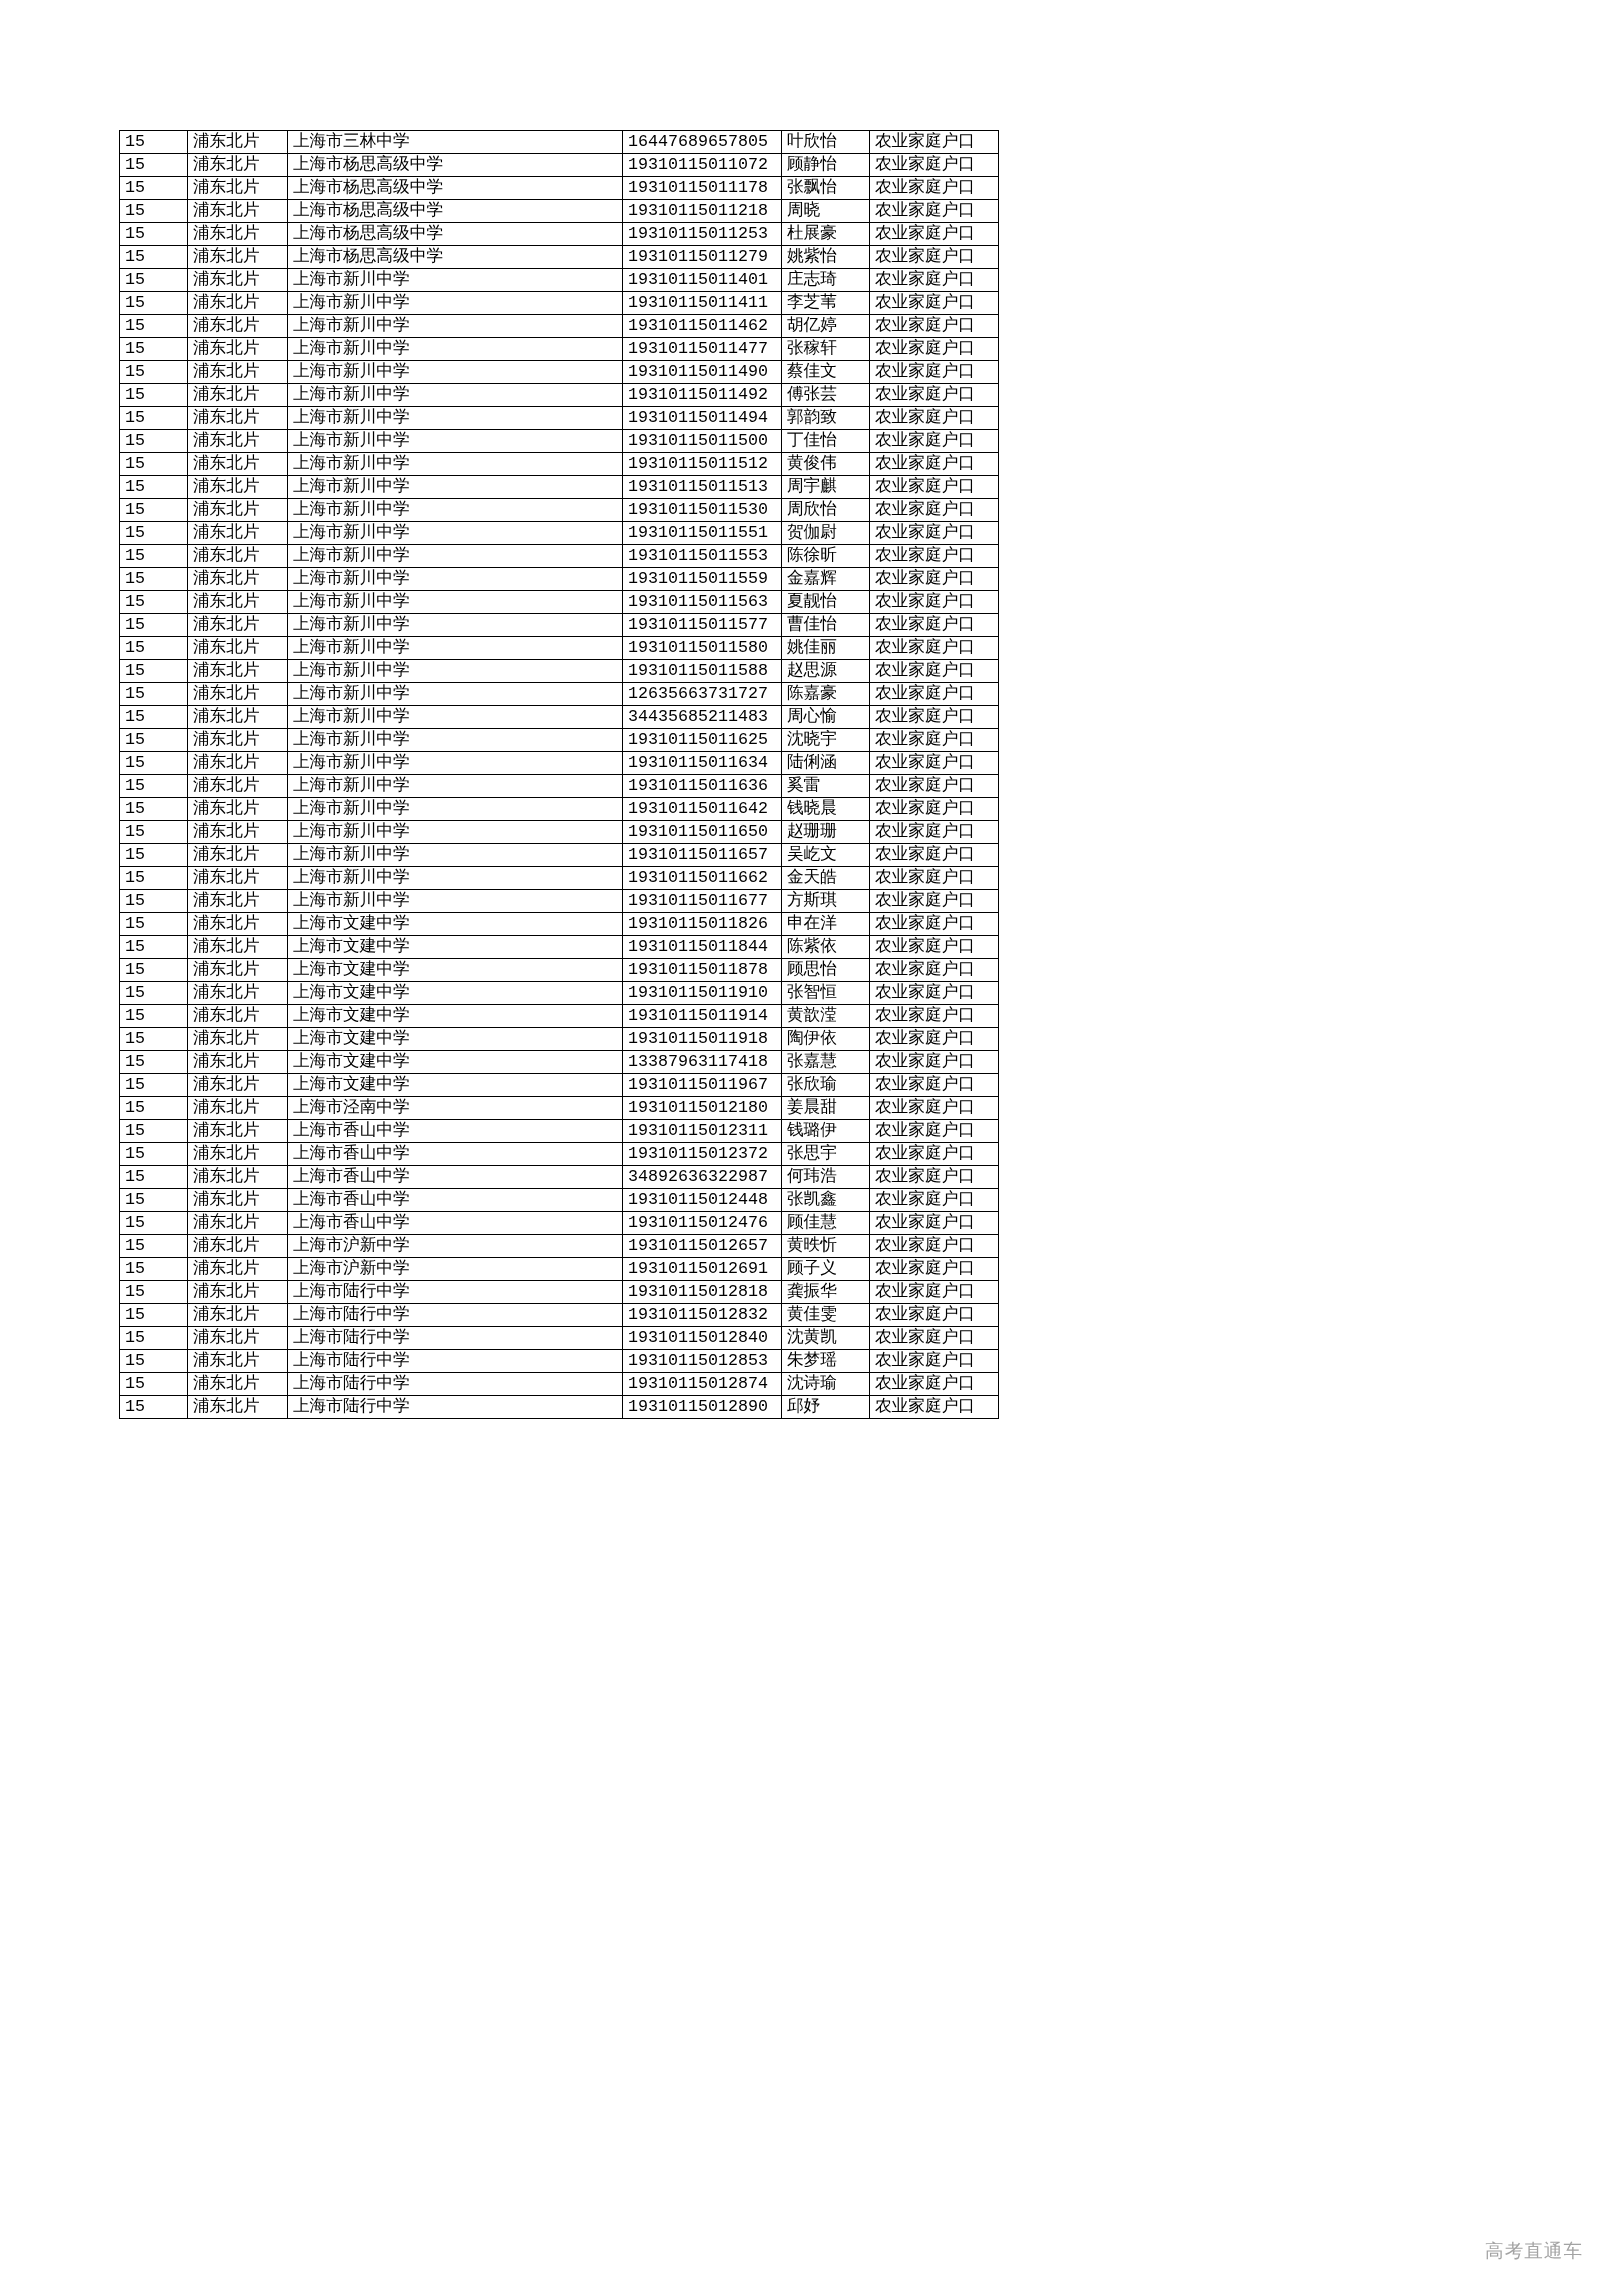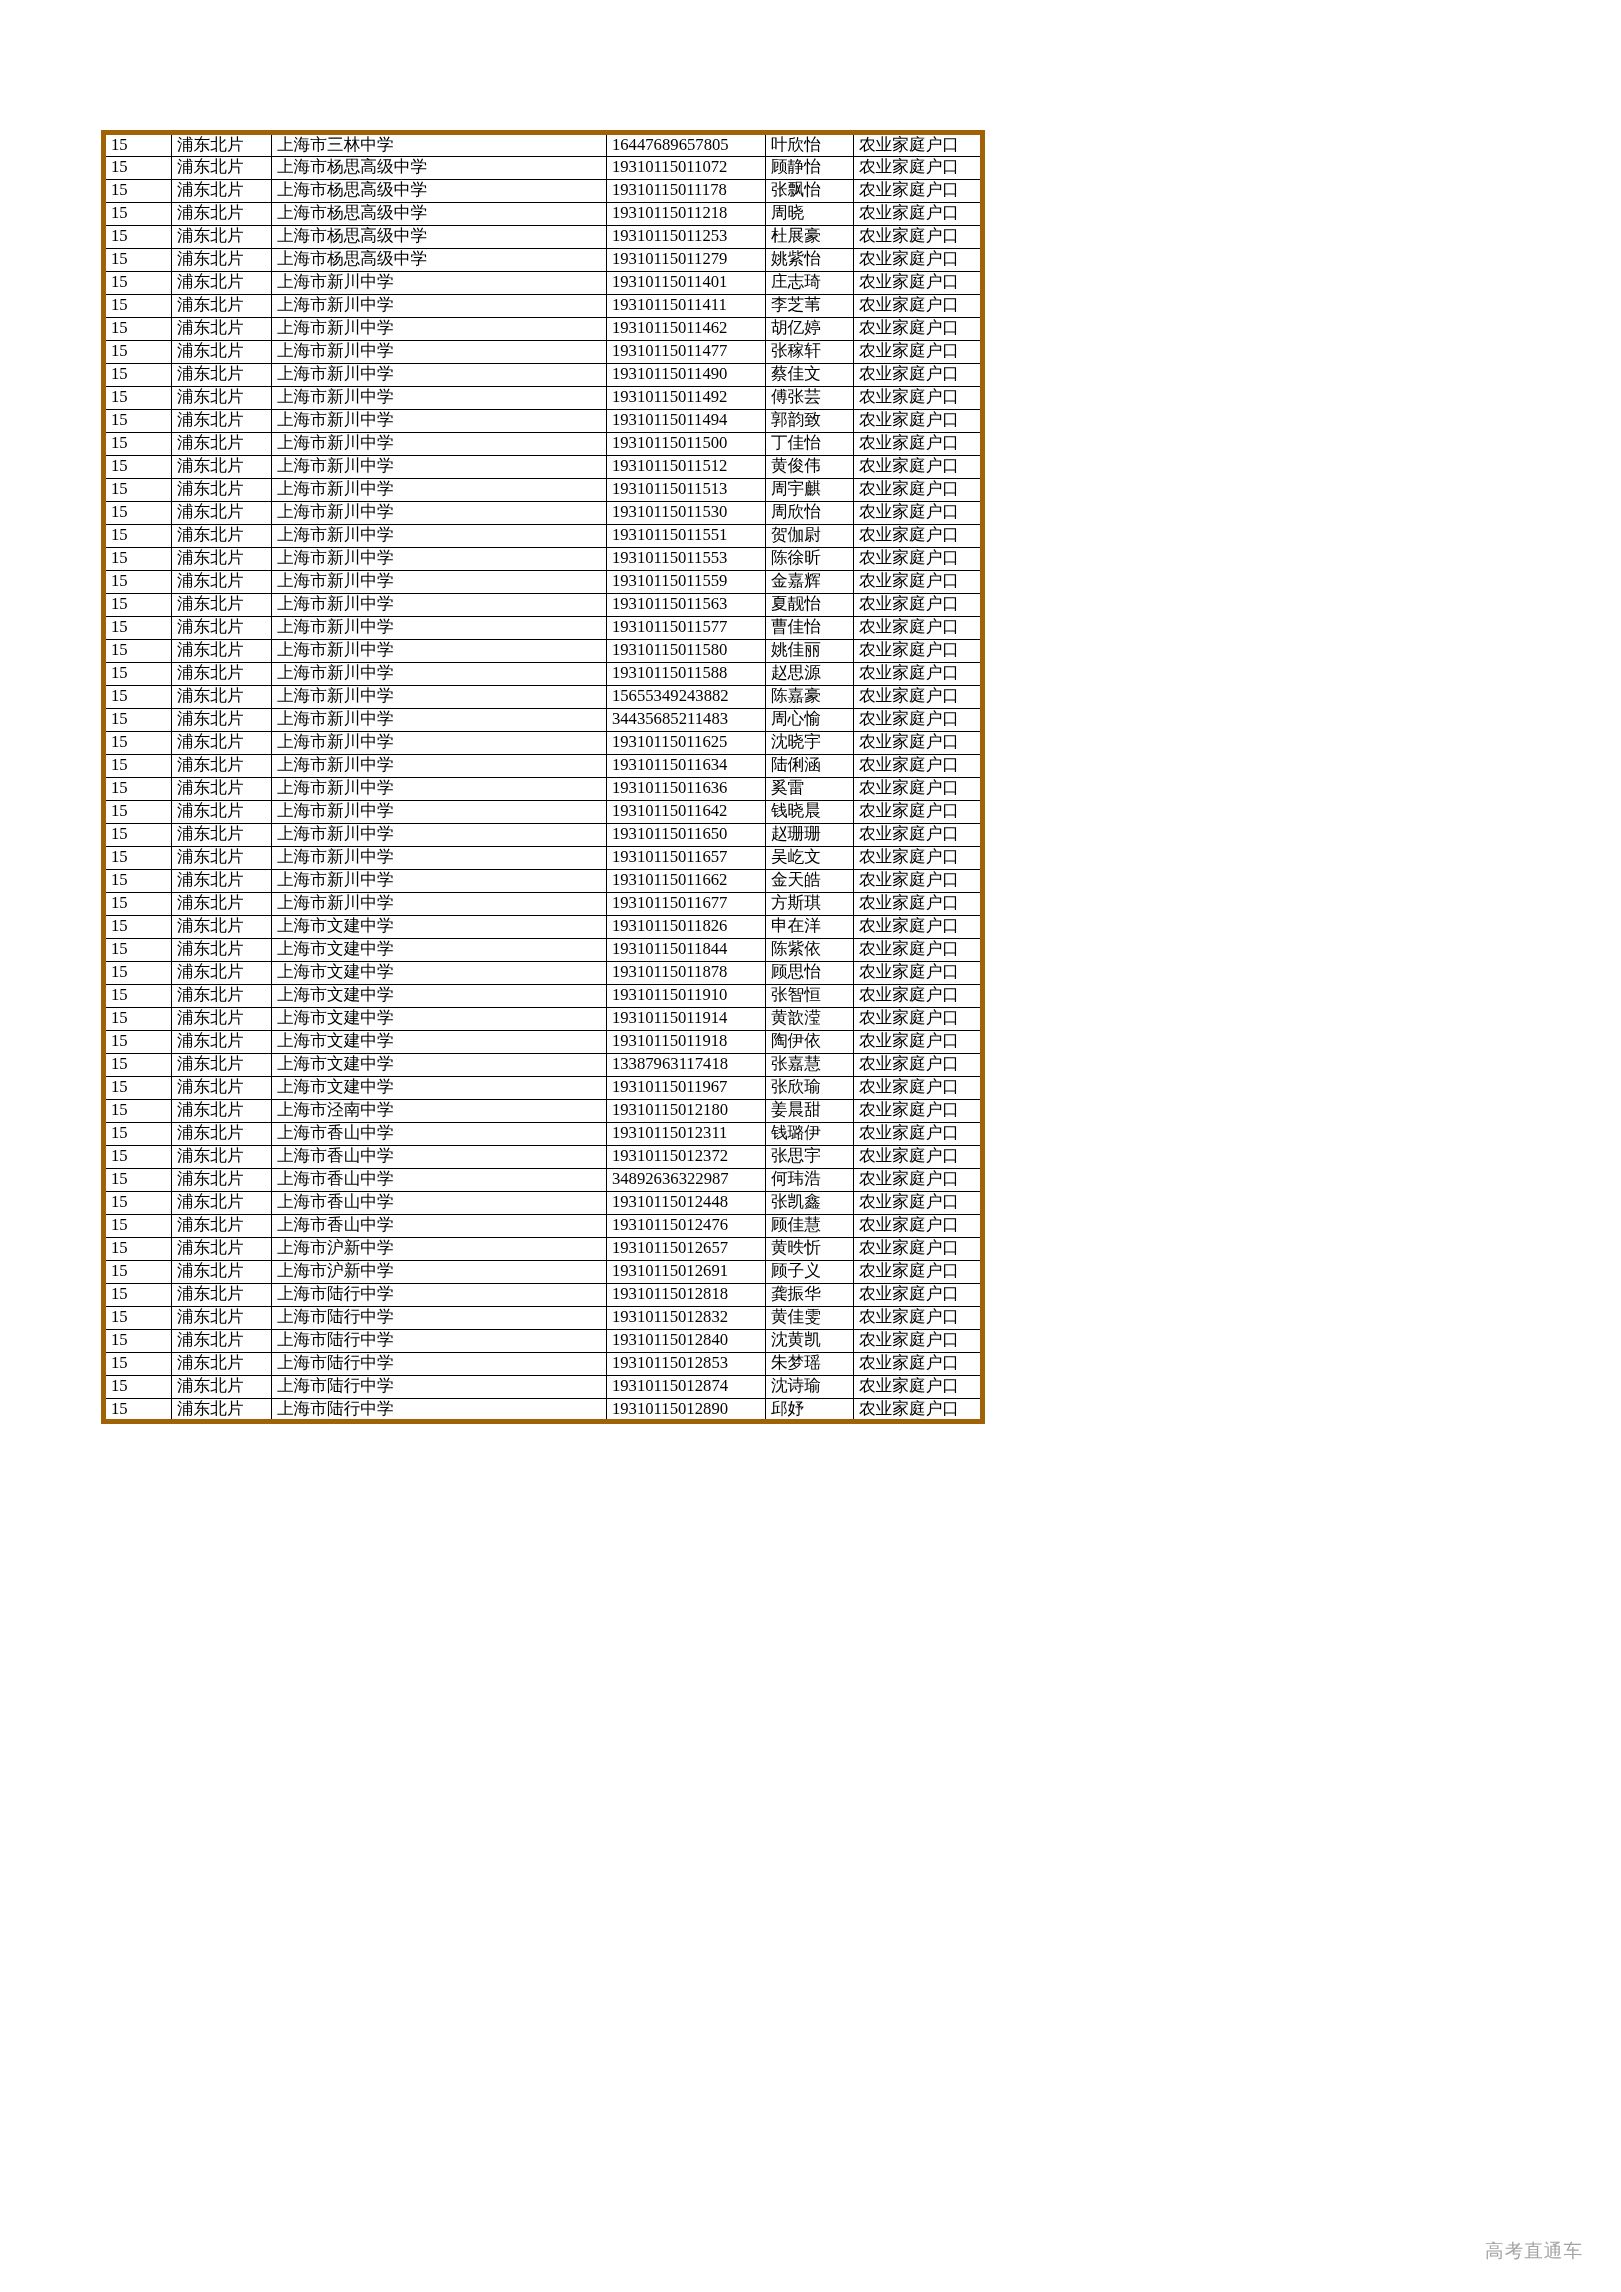--- a/index.html
+++ b/index.html
@@ -12,25 +12,26 @@
     color: #000;
     overflow: hidden;
   }
   .page {
     position: absolute;
     inset: 0;
     background: #ffffff;
   }
   table.student-table {
     position: absolute;
-    left: 101px;
+    left: 119px;
     top: 130px;
     border-collapse: collapse;
     table-layout: fixed;
-    border: 5px solid #a16207;
+    border: 1px solid #a16207;
+    font-family: Liberation Mono, monospace;
   }
   table.student-table td {
     border: 1px solid #000;
     height: 23px;
     font-size: 16.7px;
     line-height: 20.6px;
     padding: 0 4.9px;
     white-space: nowrap;
     overflow: hidden;
     vertical-align: middle;
@@ -257,21 +258,21 @@
           <td>浦东北片</td>
           <td>上海市新川中学</td>
           <td>19310115011588</td>
           <td>赵思源</td>
           <td>农业家庭户口</td>
         </tr>
         <tr>
           <td>15</td>
           <td>浦东北片</td>
           <td>上海市新川中学</td>
-          <td>15655349243882</td>
+          <td>12635663731727</td>
           <td>陈嘉豪</td>
           <td>农业家庭户口</td>
         </tr>
         <tr>
           <td>15</td>
           <td>浦东北片</td>
           <td>上海市新川中学</td>
           <td>34435685211483</td>
           <td>周心愉</td>
           <td>农业家庭户口</td>

